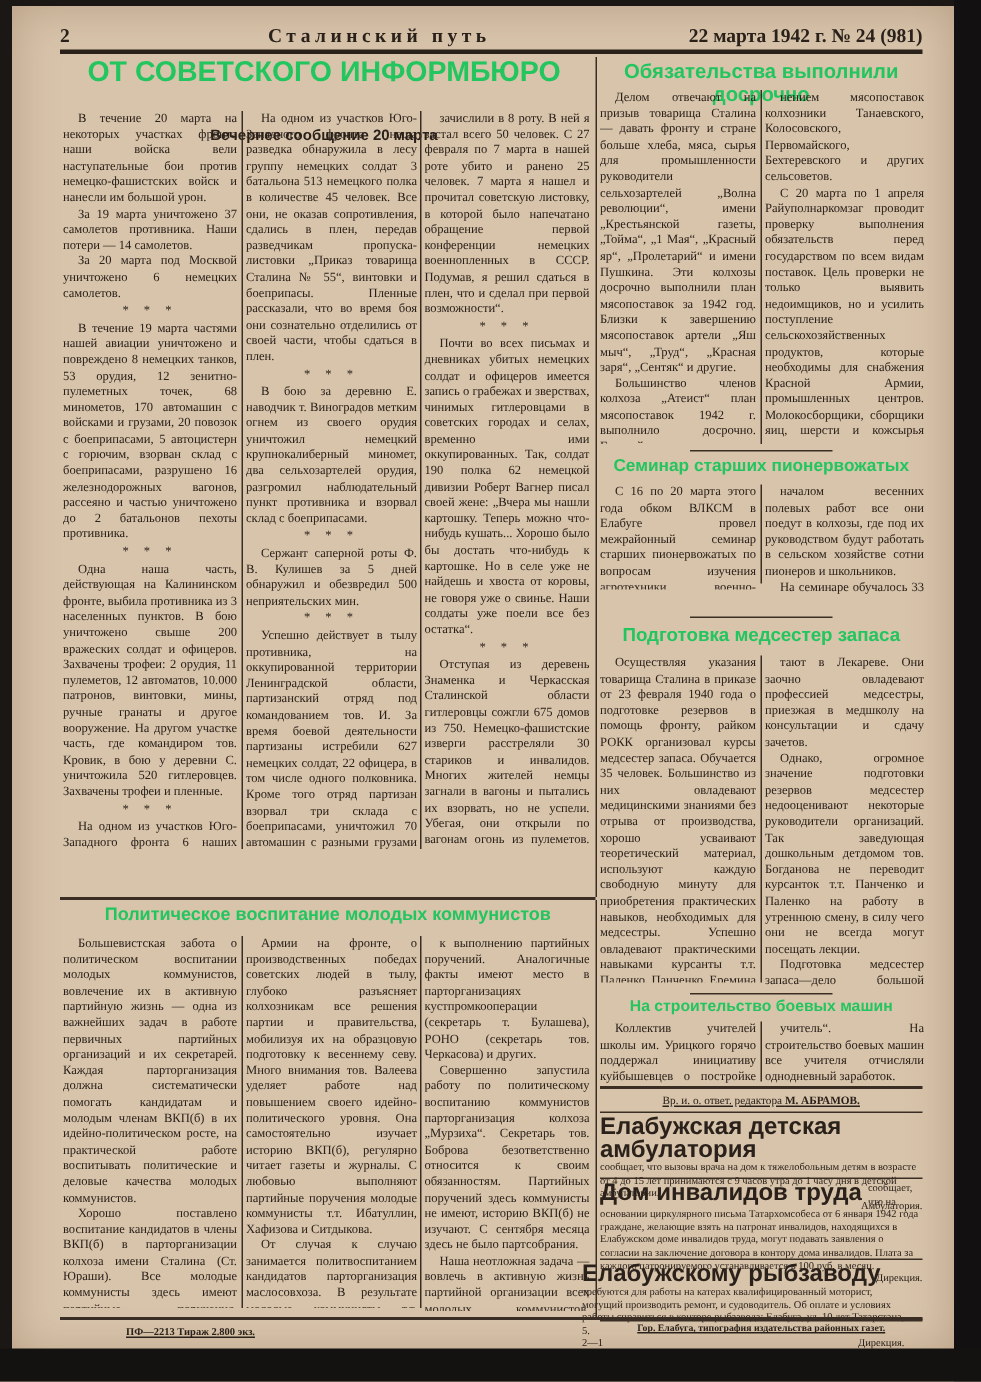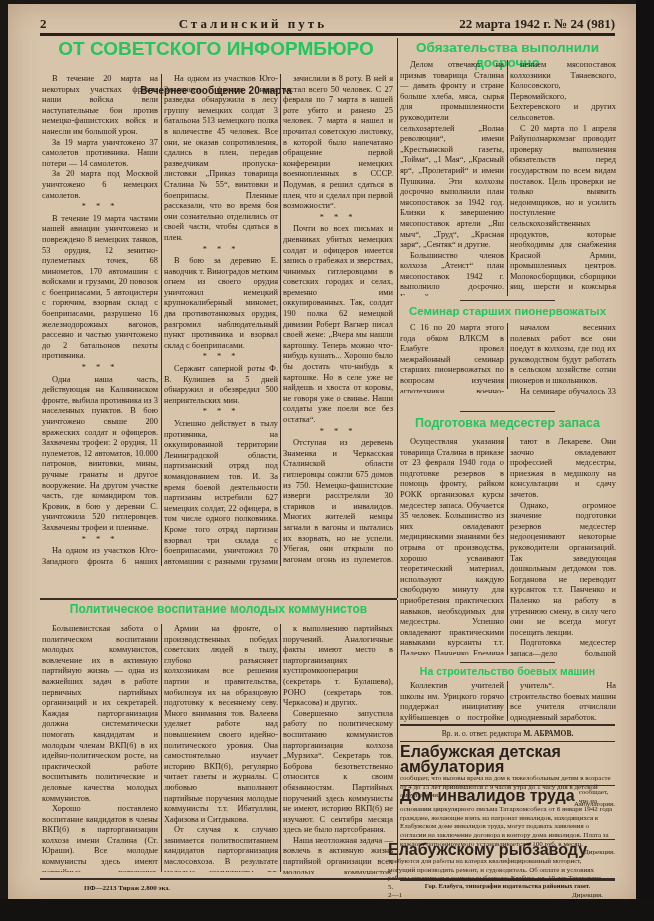--- a/index.html
+++ b/index.html
@@ -13,21 +13,21 @@
   .vline{position:absolute;width:1px;background:#3a2e24;}
   .hline{position:absolute;height:1px;background:#3a2e24;}
   .h1{position:absolute;font-family:"Liberation Sans",sans-serif;font-weight:bold;text-align:center;color:#22c55e;}
   .sub{position:absolute;font-family:"Liberation Sans",sans-serif;font-weight:bold;font-size:10px;text-align:center;}
   .col{position:absolute;font-size:8.4px;line-height:10.6px;text-align:justify;overflow:hidden;}
   .col p{margin:0;text-indent:10px;}
   .col .stars{text-align:center;text-indent:0;letter-spacing:4px;margin:1px 0;}
   .sign{font-weight:bold;text-align:right;text-indent:0!important;}
   .ad{position:absolute;font-size:7px;line-height:8.6px;}
   .ad .adhead{font-family:"Liberation Sans",sans-serif;font-weight:bold;font-size:16px;float:left;margin-right:4px;line-height:15px;}
-  .footer{position:absolute;font-size:7px;font-weight:bold;}
+  .footer{position:absolute;font-size:7px;font-weight:bold;text-decoration:underline;}
 </style>
 </head>
 <body>
 
 <div class="page"></div>
 <div class="rightedge"></div>
 <div class="bottomedge"></div>
 
 <div class="masthead">
   <span>2</span>
@@ -48,21 +48,21 @@
   <p class="stars">* * *</p>
   <p>Одна наша часть, действующая на Калининском фронте, выбила противника из 3 населенных пунктов. В бою уничтожено свыше 200 вражеских солдат и офицеров. Захвачены трофеи: 2 орудия, 11 пулеметов, 12 автоматов, 10.000 патронов, винтовки, мины, ручные гранаты и другое вооружение. На другом участке часть, где командиром тов. Кровик, в бою у деревни С. уничтожила 520 гитлеровцев. Захвачены трофеи и пленные.</p>
   <p class="stars">* * *</p>
   <p>На одном из участков Юго-Западного фронта 6 наших истребителей встретили 25 вражеских самолетов. Советские летчики бесстрашно бросились на врага. Воздушный бой длился 18 минут. Летчик-майор тов. Букалов сбил 2 немецких самолета, лейтенант т. Рыков—1 самолет. Все наши 6 истребителей благополучно возвратились на свой аэродром.</p>
 
 </div>
 <div class="vline" style="left:161px;top:74px;height:492px;"></div>
 <div class="col" style="left:164px;top:74px;width:114px;height:492px;">
   <p>На одном из участков Юго-Западного фронта наша разведка обнаружила в лесу группу немецких солдат 3 батальона 513 немецкого полка в количестве 45 человек. Все они, не оказав сопротивления, сдались в плен, передав разведчикам пропуска-листовки „Приказ товарища Сталина № 55“, винтовки и боеприпасы. Пленные рассказали, что во время боя они сознательно отделились от своей части, чтобы сдаться в плен.</p>
   <p class="stars">* * *</p>
-  <p>В бою за деревню Е. наводчик т. Виноградов метким огнем из своего орудия уничтожил немецкий крупнокалиберный миномет, два противотанковых орудия, разгромил наблюдательный пункт противника и взорвал склад с боеприпасами.</p>
+  <p>В бою за деревню Е. наводчик т. Виноградов метким огнем из своего орудия уничтожил немецкий крупнокалиберный миномет, два сельхозартелей орудия, разгромил наблюдательный пункт противника и взорвал склад с боеприпасами.</p>
   <p class="stars">* * *</p>
   <p>Сержант саперной роты Ф. В. Кулишев за 5 дней обнаружил и обезвредил 500 неприятельских мин.</p>
   <p class="stars">* * *</p>
   <p>Успешно действует в тылу противника, на оккупированной территории Ленинградской области, партизанский отряд под командованием тов. И. За время боевой деятельности партизаны истребили 627 немецких солдат, 22 офицера, в том числе одного полковника. Кроме того отряд партизан взорвал три склада с боеприпасами, уничтожил 70 автомашин с разными грузами и ружейно-пулеметным огнем сбил 1 немецкий самолет.</p>
 
 </div>
 <div class="vline" style="left:280px;top:74px;height:492px;"></div>
 <div class="col" style="left:283px;top:74px;width:110px;height:492px;">
   <p>зачислили в 8 роту. В ней я застал всего 50 человек. С 27 февраля по 7 марта в нашей роте убито и ранено 25 человек. 7 марта я нашел и прочитал советскую листовку, в которой было напечатано обращение первой конференции немецких военнопленных в СССР. Подумав, я решил сдаться в плен, что и сделал при первой возможности“.</p>
   <p class="stars">* * *</p>

